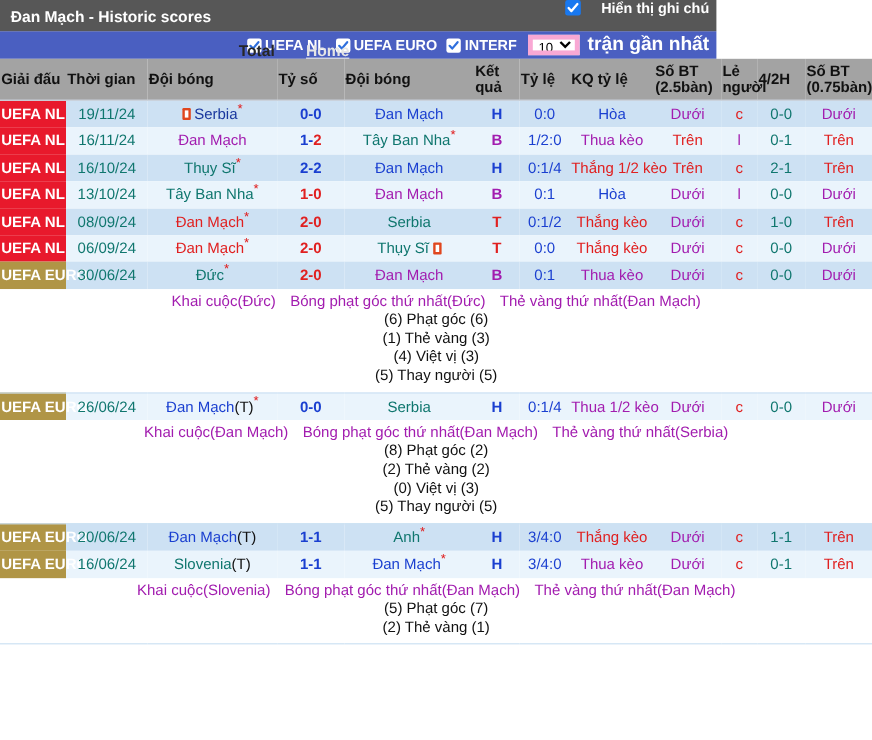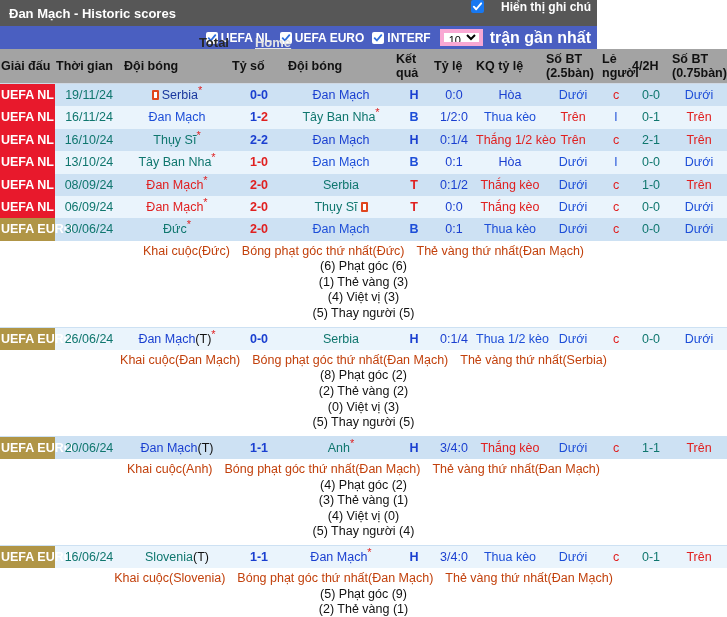--- a/index.html
+++ b/index.html
@@ -161,21 +161,21 @@
     line-height: 1.1;
     white-space: normal;
   }
   td.league.nl  { background: #e8192c !important; }
   td.league.eu  { background: #b09546 !important; }
 
   
   .c-blue   { color: #1a3fd0; }
   .c-navy   { color: #19379e; }
   .c-red    { color: #e02020; }
-  .c-green  { color: #1d4ed8; margin-top: 24px; }
+  .c-green  { color: #a21caf; margin-top: 24px; }
   .c-black  { color: #0f766e; }
   .b { font-weight: bold; }
 
   .star { color: #e02020; font-size: 11px; vertical-align: super; line-height: 0; }
   .suffix { color: #111111; }
 
   
   .redcard {
     display: inline-block;
     width: 7px; height: 10px;
@@ -190,21 +190,21 @@
     position: absolute;
     left: 2px; top: 2px;
     width: 3px; height: 6px;
     background: #ffffff;
   }
   .redcard.trail { margin: 0 0 0 3px; }
 
   
   .note-head {
     font-size: 12.5px;
-    color: #c2410c;
+    color: #a21caf;
     text-align: center;
     padding-bottom: 1px;
   }
   .note-head span { margin: 0 6px; }
   .note-line {
     font-size: 12.5px;
     color: #111111;
     text-align: center;
     line-height: 1.25;
   }
@@ -432,46 +432,37 @@
           <td class="b"><span class="c-blue">1-1</span></td>
           <td><span class="c-black">Anh</span><span class="star">*</span></td>
           <td class="b c-blue">H</td>
           <td class="c-blue">3/4:0</td>
           <td class="wrapcell c-red">Thắng kèo</td>
           <td class="c-green">Dưới</td>
           <td class="c-red">c</td>
           <td class="c-black">1-1</td>
           <td class="c-red">Trên</td>
         </tr>
-        <tr class="note-row">
-          <td colspan="12">
-            <div class="note-head"><span>Khai cuộc(Anh)</span><span>Bóng phạt góc thứ nhất(Đan Mạch)</span><span>Thẻ vàng thứ nhất(Đan Mạch)</span></div>
-            <div class="note-line">(4) Phạt góc (2)</div>
-            <div class="note-line">(3) Thẻ vàng (1)</div>
-            <div class="note-line">(4) Việt vị (0)</div>
-            <div class="note-line">(5) Thay người (4)</div>
-          </td>
-        </tr>
         <tr class="r-even">
           <td class="league eu wrapcell">UEFA EURO</td>
           <td class="c-black">16/06/24</td>
           <td><span class="c-black">Slovenia</span><span class="suffix">(T)</span></td>
           <td class="b"><span class="c-blue">1-1</span></td>
           <td><span class="c-blue">Đan Mạch</span><span class="star">*</span></td>
           <td class="b c-blue">H</td>
           <td class="c-blue">3/4:0</td>
           <td class="wrapcell c-green">Thua kèo</td>
           <td class="c-green">Dưới</td>
           <td class="c-red">c</td>
           <td class="c-black">0-1</td>
           <td class="c-red">Trên</td>
         </tr>
         <tr class="note-row">
           <td colspan="12">
             <div class="note-head"><span>Khai cuộc(Slovenia)</span><span>Bóng phạt góc thứ nhất(Đan Mạch)</span><span>Thẻ vàng thứ nhất(Đan Mạch)</span></div>
-            <div class="note-line">(5) Phạt góc (9)</div>
+            <div class="note-line">(5) Phạt góc (7)</div>
             <div class="note-line">(2) Thẻ vàng (1)</div>
           </td>
         </tr>
       </tbody>
   </table>
 
 </div>
 
 </body></html>

